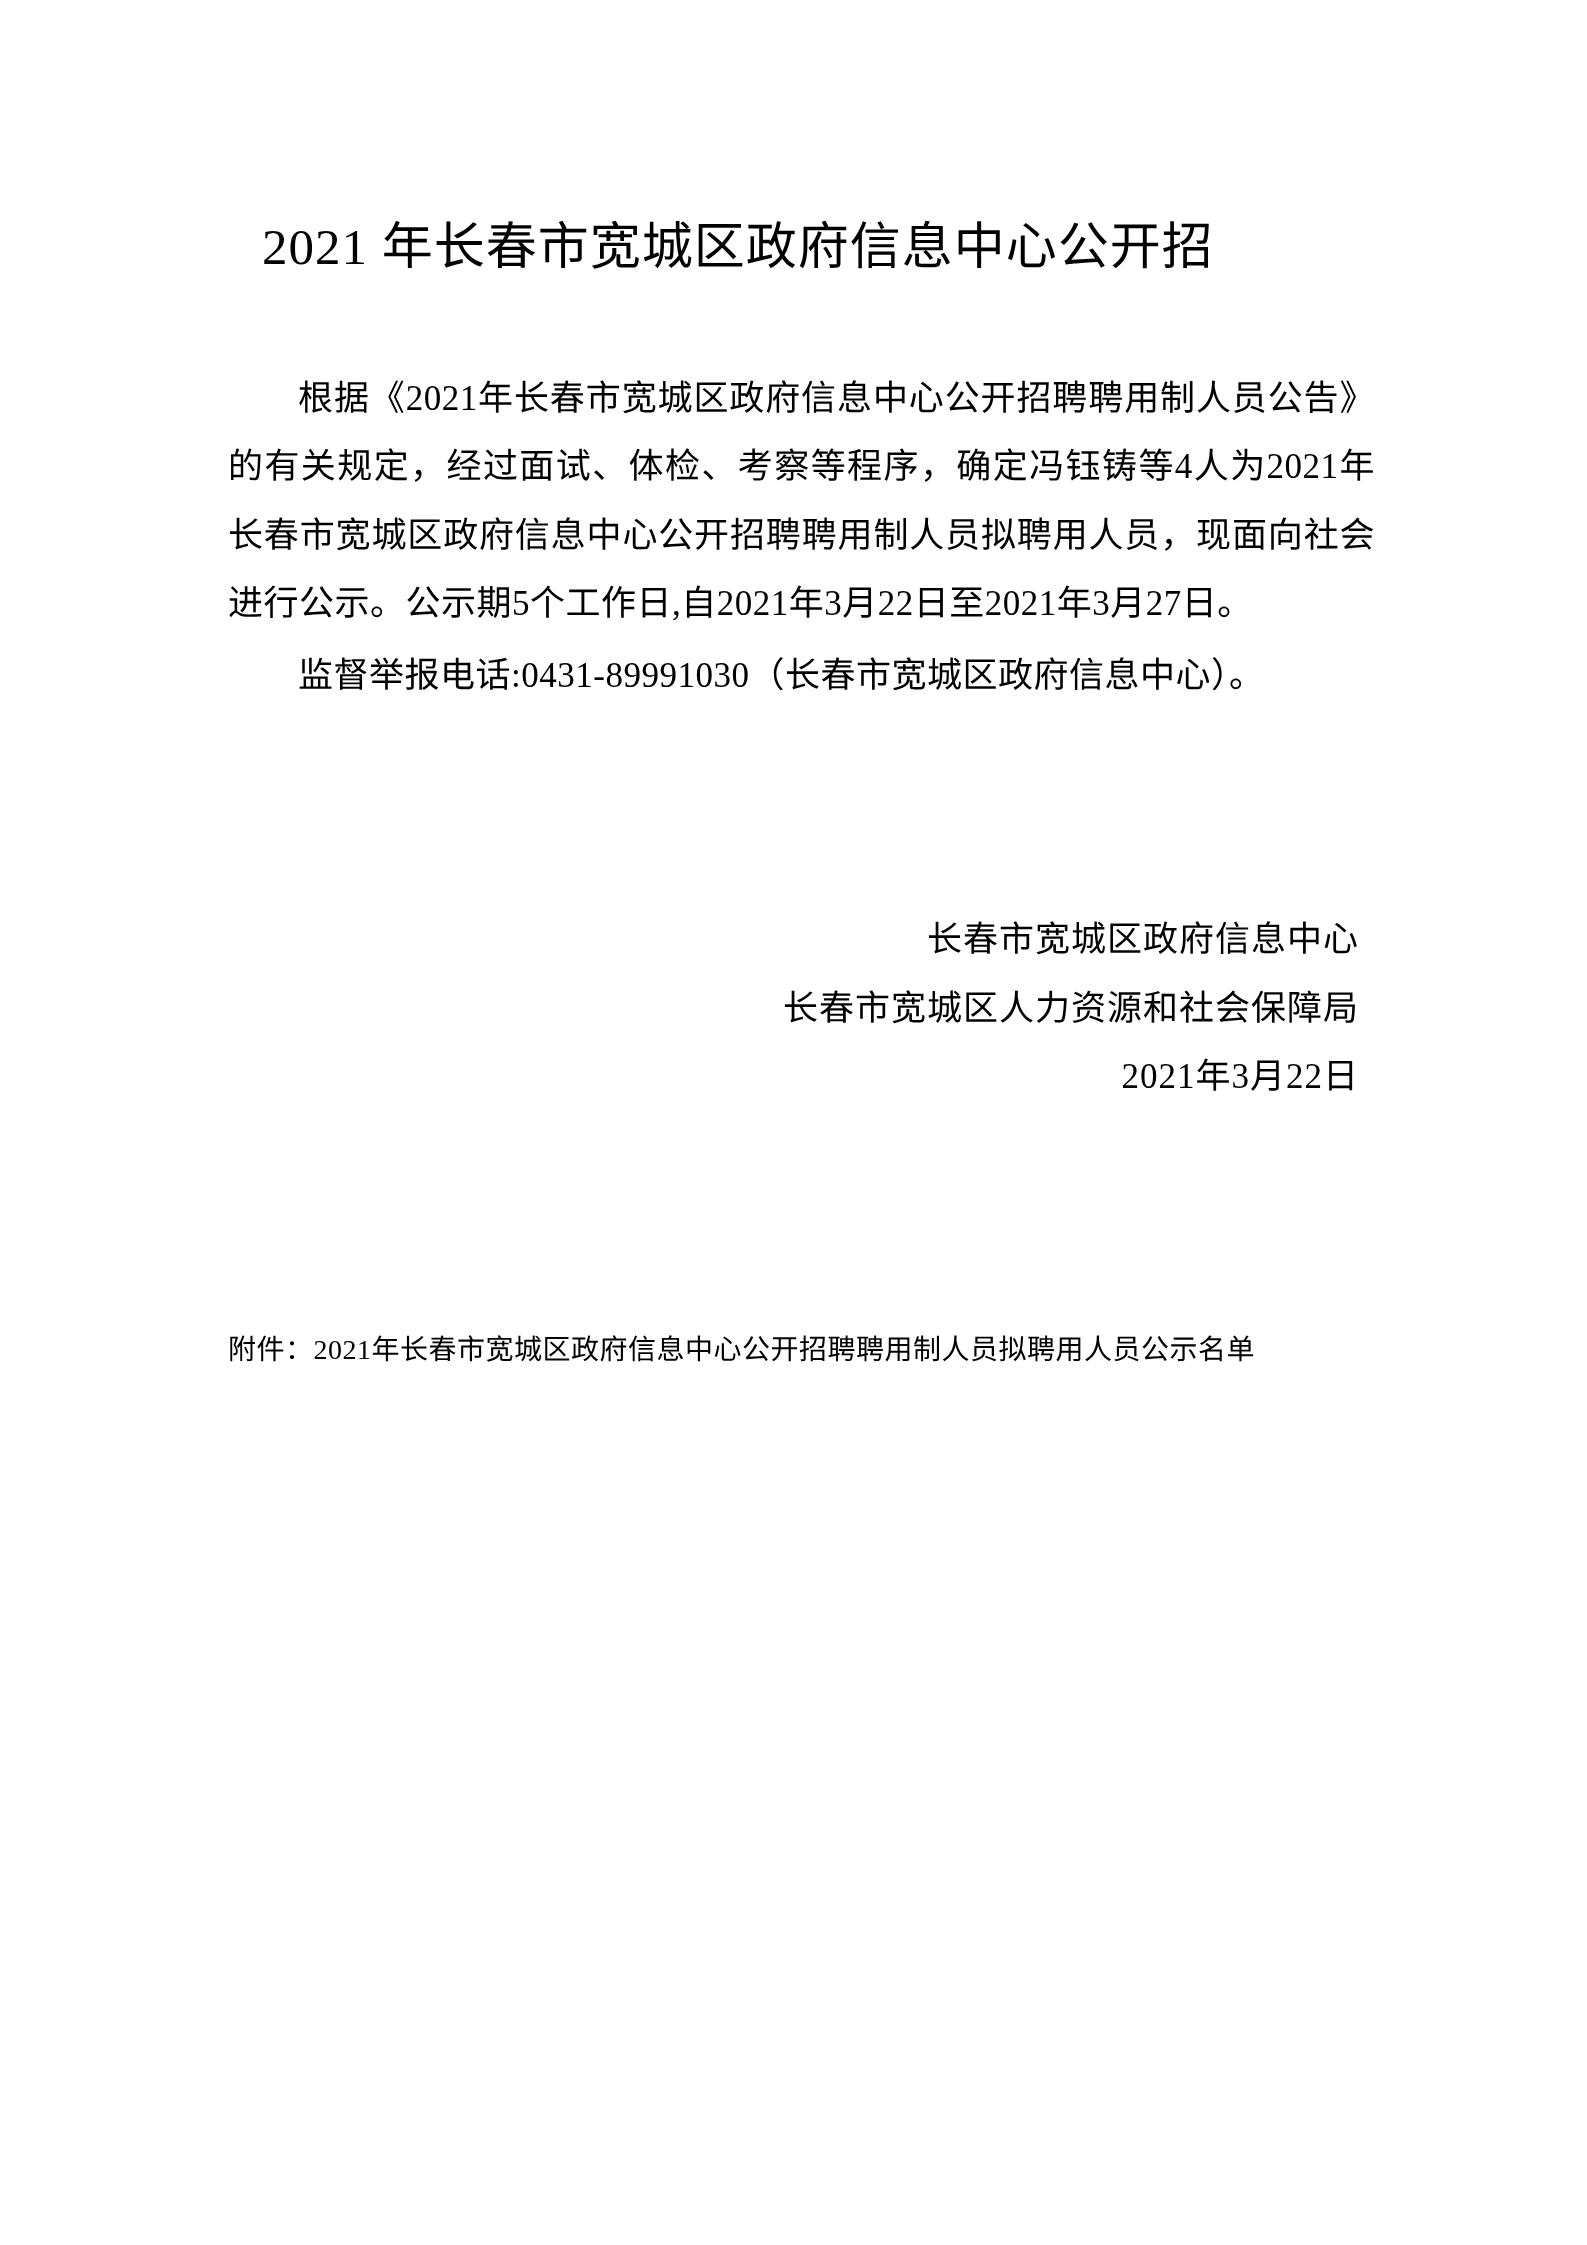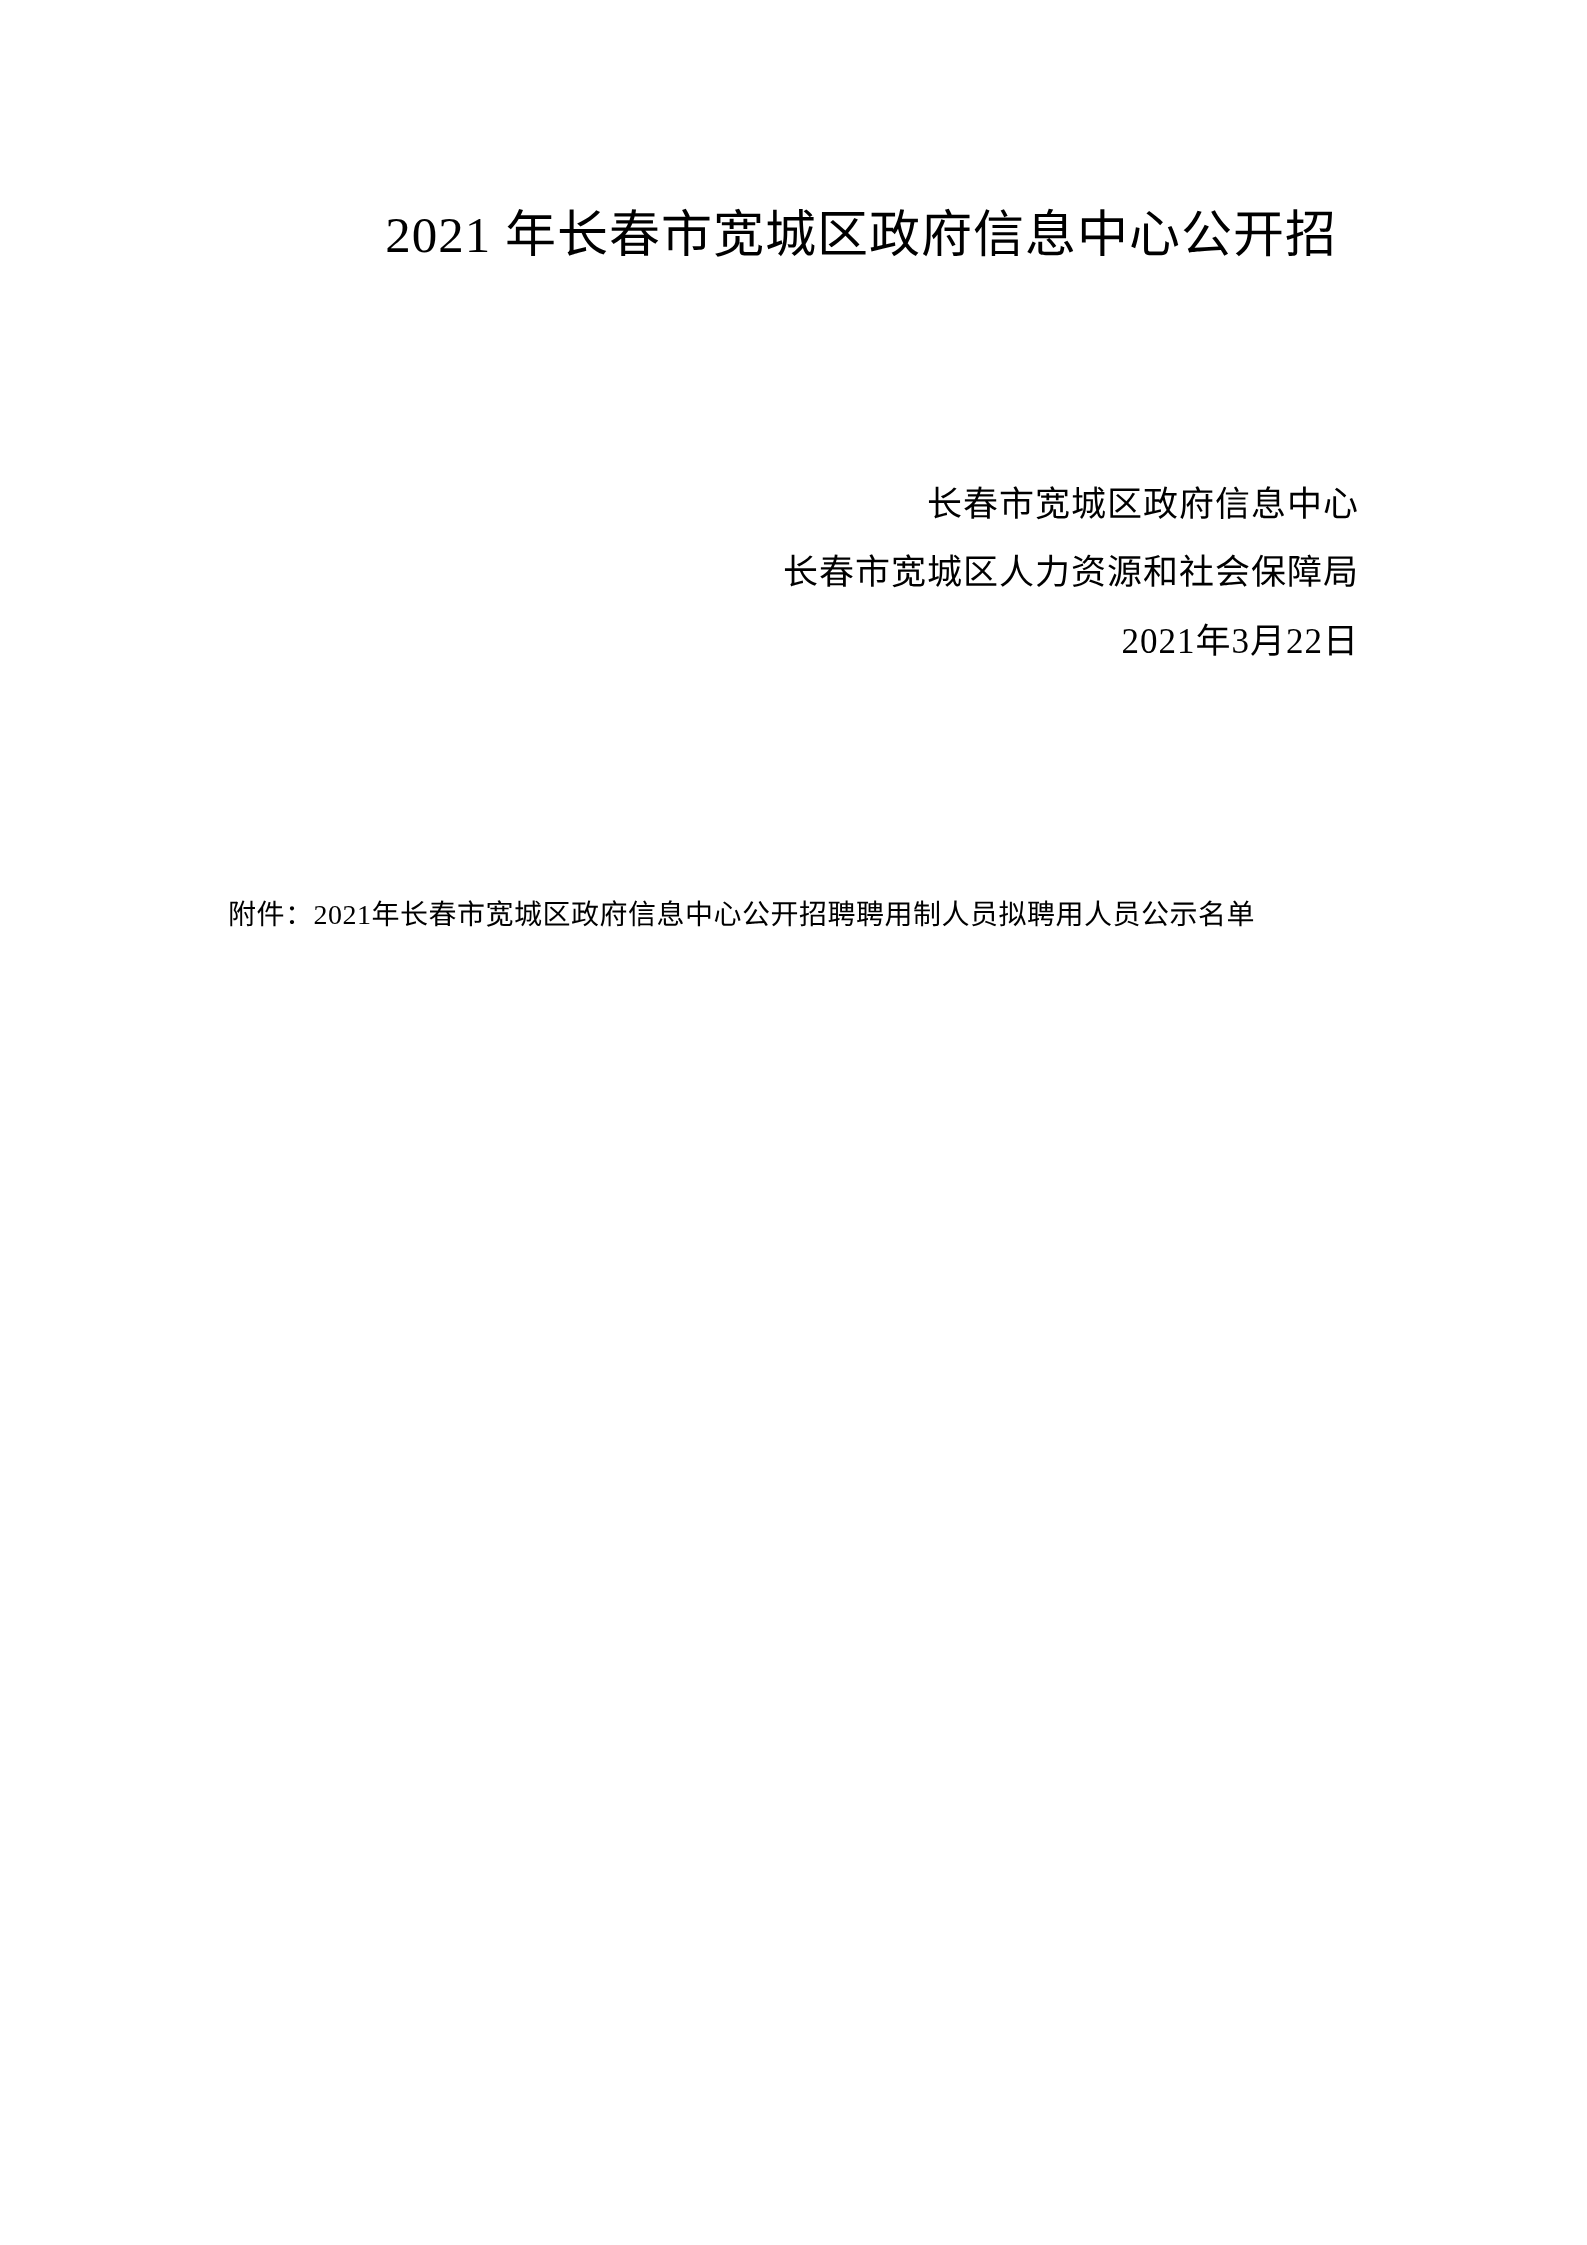--- a/index.html
+++ b/index.html
@@ -17,25 +17,25 @@
     overflow: hidden;
   }
   .page {
     box-sizing: border-box;
     width: 1587px;
     height: 2245px;
     padding: 0;
     position: relative;
   }
   .doc-title {
-    text-align: right;
+    text-align: left;
     font-size: 51px;
     line-height: 1.55;
     letter-spacing: 1px;
-    margin: 0;
+    margin: 12px;
     padding-top: 196px;
     padding-left: 250px;
     padding-right: 250px;
     font-weight: normal;
     font-family: "Liberation Serif", "DejaVu Serif", serif;
   }
   .body-block {
     margin-top: 78px;
     padding-left: 228px;
     padding-right: 212px;
@@ -78,20 +78,24 @@
 </style>
 </head>
 <body>
 
 <div class="page">
 
   <div class="doc-title">
     <div>2021 年长春市宽城区政府信息中心公开招</div>
   </div>
 
+  <div class="body-block">
+    <p class="para">根据《2021年长春市宽城区政府信息中心公开招聘聘用制人员公告》的有关规定，经过面试、体检、考察等程序，确定冯钰铸等4人为2021年长春市宽城区政府信息中心公开招聘聘用制人员拟聘用人员，现面向社会进行公示。公示期5个工作日,自2021年3月22日至2021年3月27日。</p>
+    <p class="para">监督举报电话:0431-89991030（长春市宽城区政府信息中心）。</p>
+  </div>
 
   <div class="signature-block">
     <div class="sig-line">长春市宽城区政府信息中心</div>
     <div class="sig-line">长春市宽城区人力资源和社会保障局</div>
     <div class="sig-line">2021年3月22日</div>
   </div>
 
   <div class="attachment-block">
     <p class="attach-line">附件：2021年长春市宽城区政府信息中心公开招聘聘用制人员拟聘用人员公示名单</p>
   </div>

